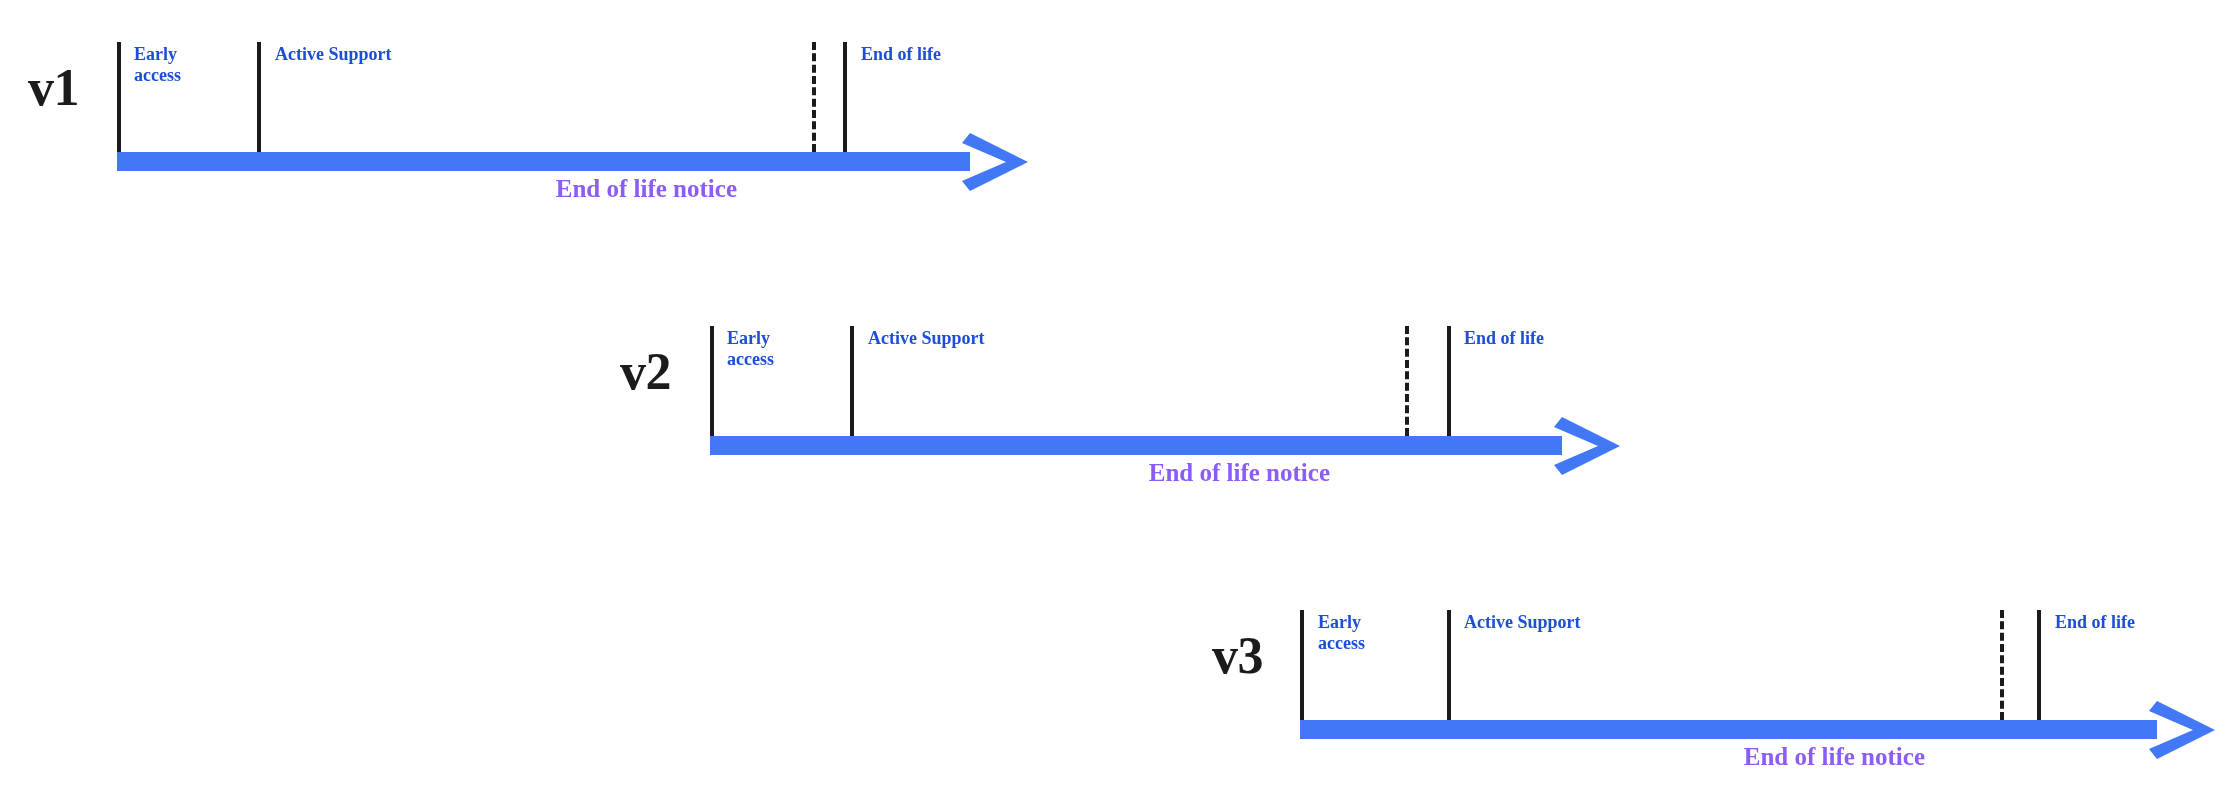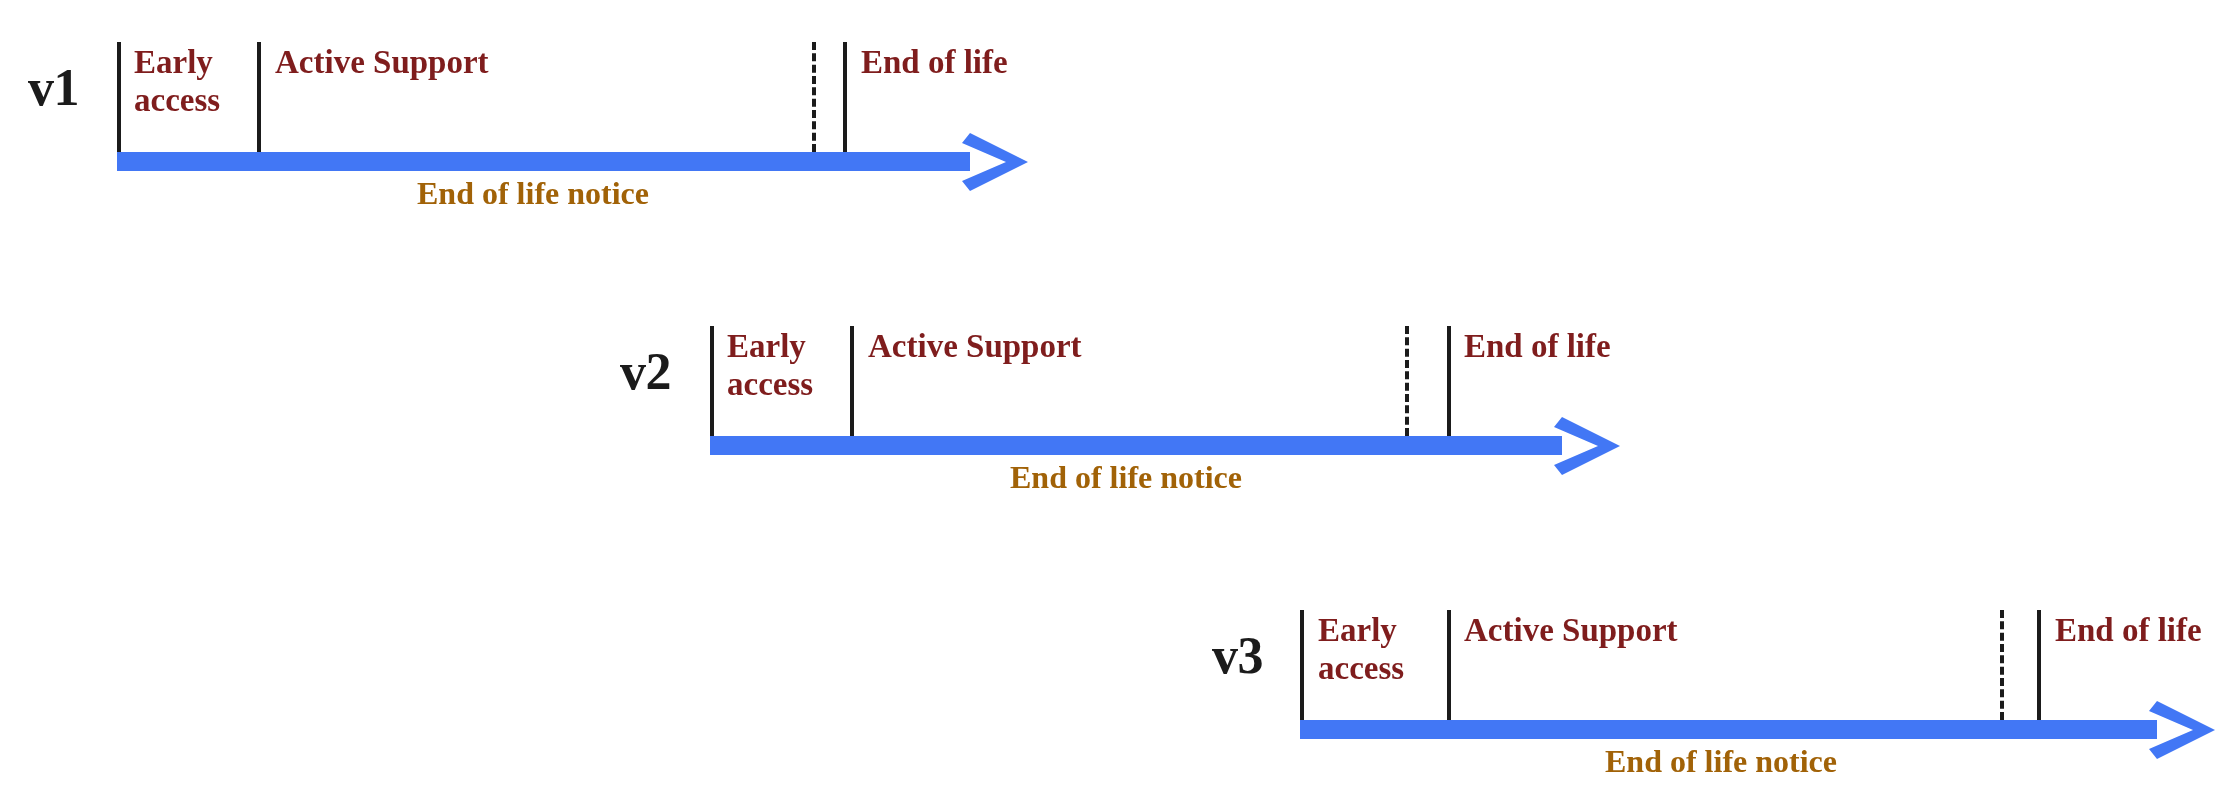--- a/index.html
+++ b/index.html
@@ -46,48 +46,48 @@
   
   .divider-dashed {
     position: absolute;
     width: 0;
     border-left: 4px dashed #1b1b1b;
   }
 
   
   .phase-label {
     position: absolute;
-    font-size: 33px;
+    font-size: 18px;
     font-weight: 700;
-    color: #7f1d1d;
+    color: #1d4ed8;
     line-height: 1.15;
     white-space: pre-line;
   }
 
   
   .arrow-shaft {
     position: absolute;
     height: 19px;
     background: #4277f5;
   }
 
   
   .arrow-head {
     position: absolute;
     line-height: 0;
   }
 
   
   .notice-label {
     position: absolute;
-    font-size: 32px;
+    font-size: 25px;
     font-weight: 700;
-    color: #a16207;
+    color: #8b5cf6;
     white-space: nowrap;
-    text-align: left;
+    text-align: right;
   }
 </style>
 </head>
 <body>
 
 <div id="stage">
 
   <div class="timeline" style="left:0px; top:0px; width:1100px; height:230px;">
 
     <div class="version-label" style="left:28px; top:62px;">v1</div>

